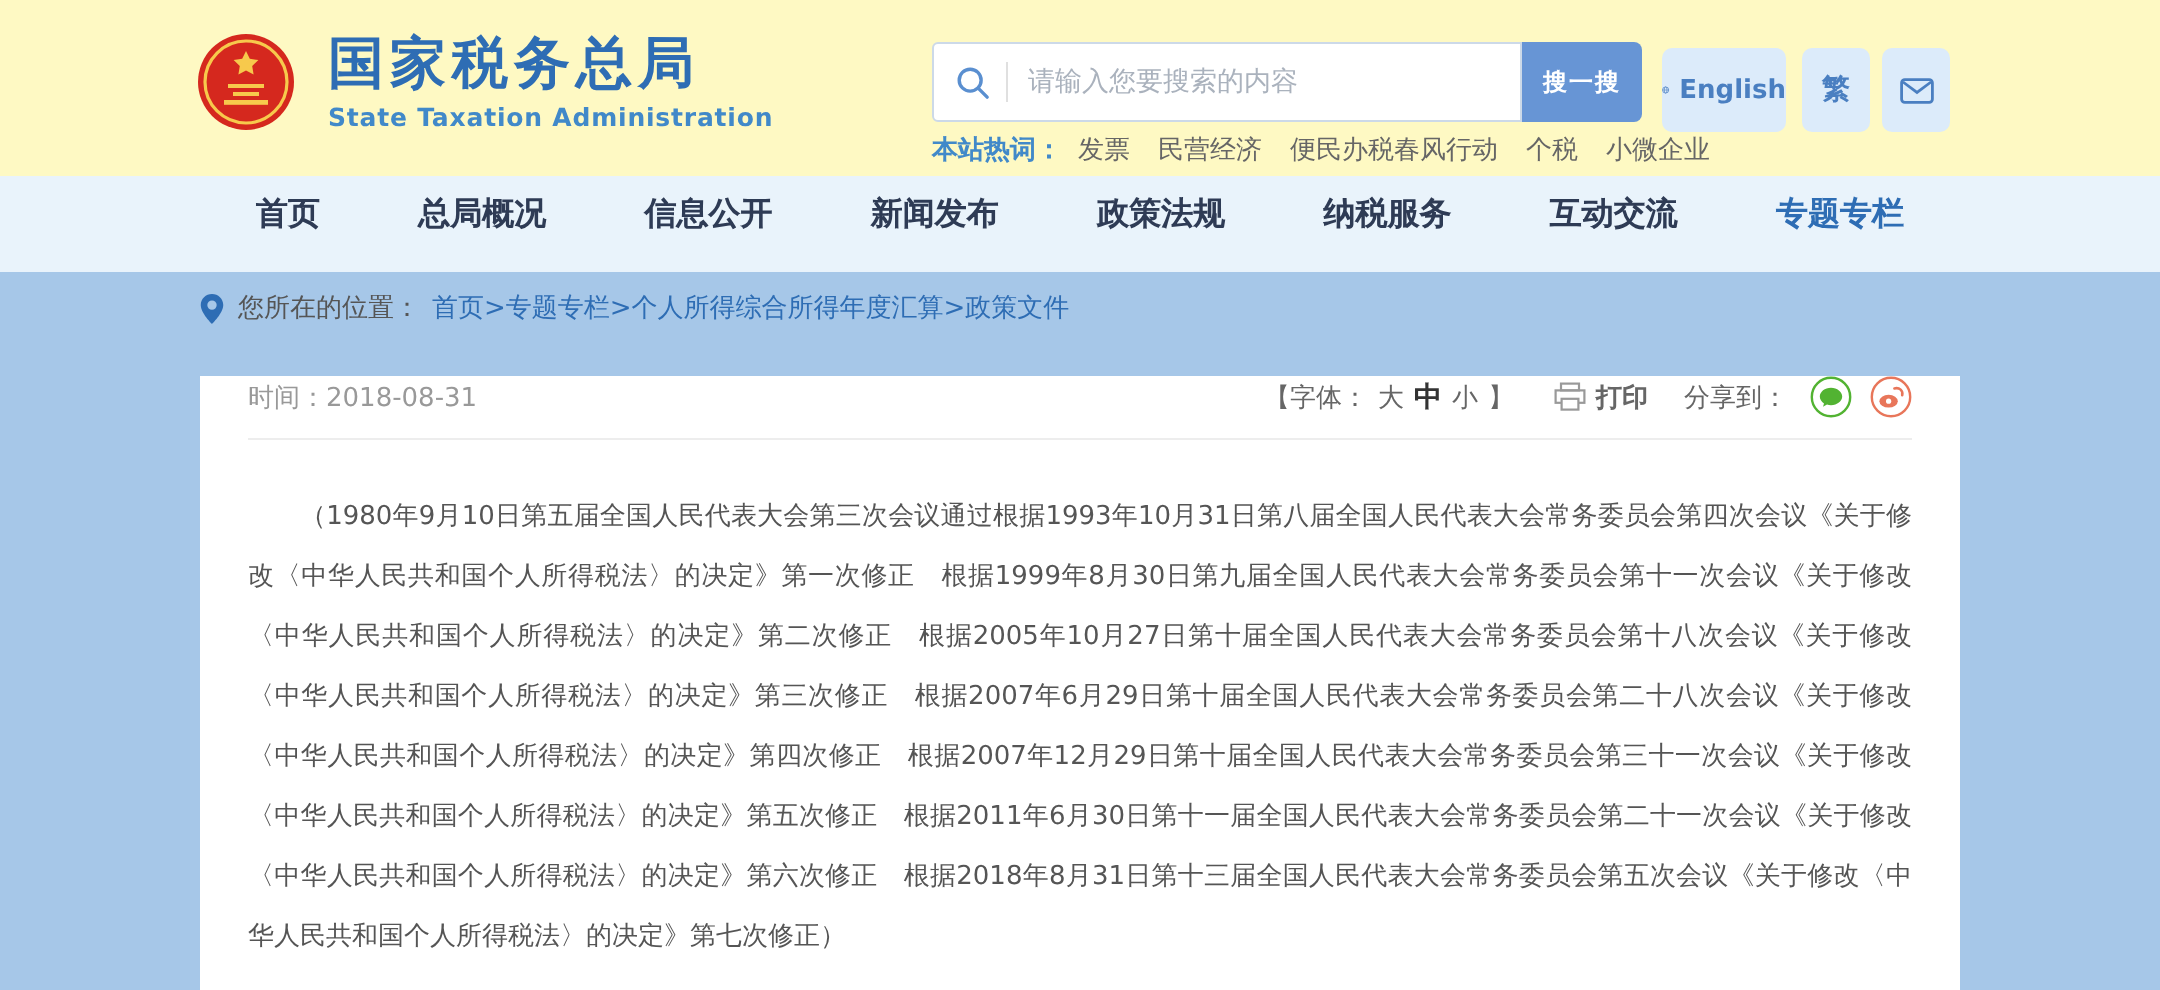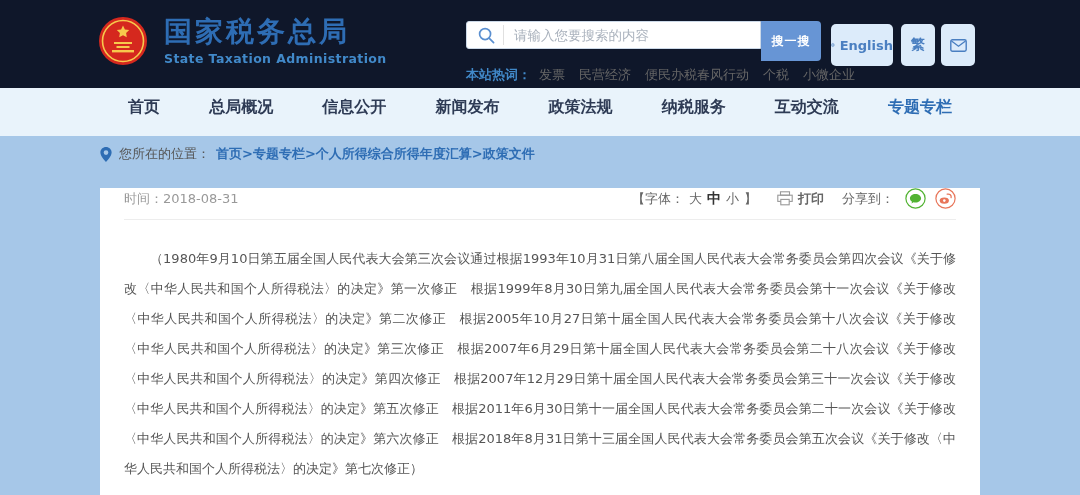--- a/index.html
+++ b/index.html
@@ -1,27 +1,27 @@
 <!DOCTYPE html>
 <html><head>
 <meta charset="utf-8">
 <style>
   * { margin:0; padding:0; box-sizing:border-box; }
   html,body { width:1080px; height:495px; overflow:hidden; background:#a6c7e8;
               font-family:"DejaVu Sans","Liberation Sans",sans-serif; }
 
   
-  .header { position:relative; width:1080px; height:88px; background:#0f172a; }
+  .header { position:relative; width:1080px; height:88px; background:#fef9c3; }
   .logo-wrap { position:absolute; left:98px; top:16px; display:flex; align-items:center; }
   .emblem { width:50px; height:50px; }
   .logo-text { margin-left:16px; }
   .logo-title { font-size:28px; font-weight:bold; color:#2e6db4; letter-spacing:3px; line-height:30px; }
   .logo-sub { font-size:12.5px; font-weight:bold; color:#4189c9; margin-top:4px; letter-spacing:0.4px; }
 
-  .search-box { position:absolute; left:466px; top:21px; width:295px; height:28px;
+  .search-box { position:absolute; left:466px; top:21px; width:295px; height:40px;
                 background:#fff; border:1px solid #ccd9e8; border-radius:3px 0 0 3px;
                 display:flex; align-items:center; }
   .search-icon-wrap { padding:0 8px 0 11px; display:flex; align-items:center;
                       border-right:1px solid #e0e0e0; height:20px; }
   .search-input { border:none; outline:none; flex:1; height:100%; font-size:13.5px;
                   color:#333; padding:0 10px; background:transparent;
                   font-family:"DejaVu Sans","Liberation Sans",sans-serif; }
   .search-input::placeholder { color:#aab2bd; }
   .search-btn { position:absolute; left:761px; top:21px; width:60px; height:40px;
                 background:#6795d5; color:#fff; font-size:12px; font-weight:bold;
@@ -45,21 +45,21 @@
                justify-content:space-between; padding:0 28px; }
   .nav-item { font-size:16px; font-weight:bold; color:#2e3b55; cursor:pointer; white-space:nowrap; }
   .nav-item.active { color:#2e6db4; }
 
   
   .page-body { width:1080px; height:369px; background:#a6c7e8; }
 
   .breadcrumb { height:36px; display:flex; align-items:center; padding-left:100px; font-size:13px; }
   .breadcrumb .pin { margin-right:7px; display:flex; align-items:center; }
   .breadcrumb-label { color:#555; margin-right:6px; }
-  .breadcrumb-path { color:#2e6db4; cursor:pointer;font-weight:bold; }
+  .breadcrumb-path { color:#2e6db4; cursor:pointer; }
 
   
   .card { margin-left:100px; width:880px; height:340px; background:#ffffff; }
   .article-title { padding-top:28px; text-align:center; font-size:22px; color:#3d3d3d;
                    letter-spacing:1px; }
   .meta-row { margin:16px 24px 0 24px; display:flex; align-items:center;
               justify-content:space-between; font-size:13px; color:#666;gap:17px; }
   .meta-date { color:#999; }
   .meta-right { display:flex; align-items:center; gap:6px; }
   .font-size-ctl { display:flex; align-items:center; gap:5px; margin-right:14px; }

